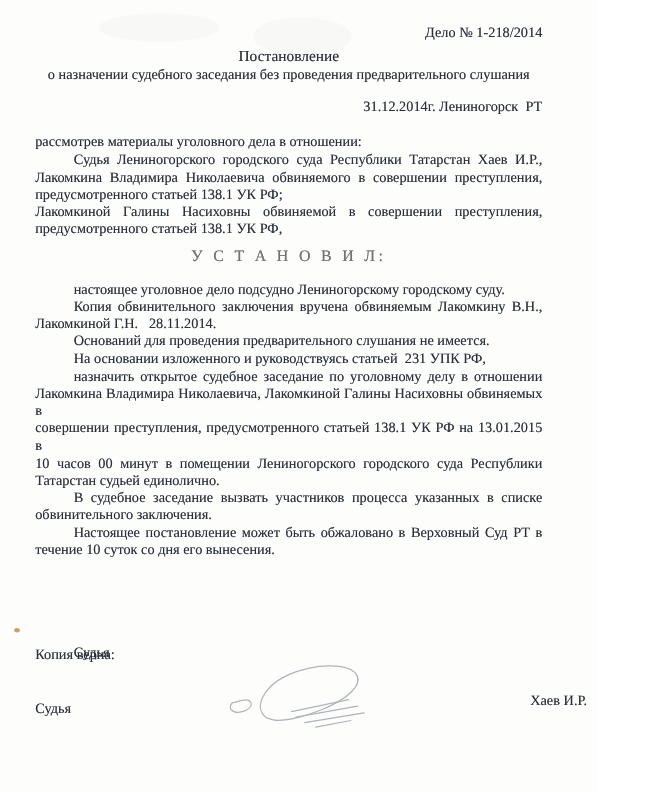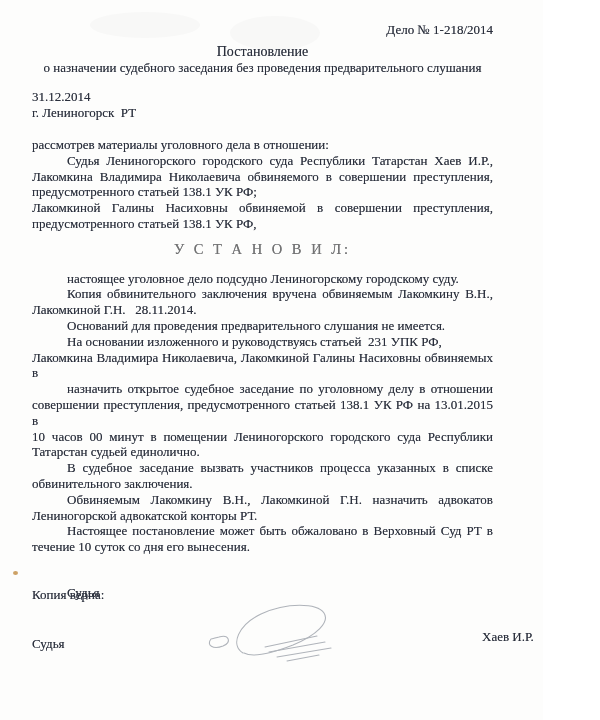--- a/index.html
+++ b/index.html
@@ -18,21 +18,21 @@
     font-family:"Liberation Serif","DejaVu Serif",serif;
     font-size:13px;
     line-height:15.8px;
     color:var(--ink);
     text-shadow:0 0 0.5px rgba(42,47,60,0.55);
     overflow:hidden;
   }
   .case-number{text-align:right;}
   .doc-title{text-align:center;margin-top:6px;font-size:14px;}
   .doc-subtitle{text-align:center;}
-  .date-row{display:flex;justify-content:flex-end;margin-top:14px;flex-direction:column;}
+  .date-row{display:flex;justify-content:flex-end;margin-top:14px;}
   .para{margin:0;}
   .line{text-align:left;}
   .line.fill{text-align:justify;text-align-last:justify;}
   .line.indent{text-indent:35px;}
   .heading{text-align:center;color:#737373;}
   .heading.spaced{font-size:14.5px;letter-spacing:3px;font-weight:normal;margin:10px 0 13px;}
   .heading.caps{font-size:14.5px;letter-spacing:2px;font-weight:bold;margin:15px 0 13px;}
   .para1{margin-top:16px;}
   .footer-abs{position:absolute;}
   #judge-line{left:67px;top:585px;}
@@ -88,33 +88,29 @@
         <div class="line fill indent">Копия обвинительного заключения вручена обвиняемым Лакомкину В.Н.,</div>
         <div class="line">Лакомкиной Г.Н.&nbsp;&nbsp; 28.11.2014.</div>
       </div>
       <div class="para">
         <div class="line indent">Оснований для проведения предварительного слушания не имеется.</div>
       </div>
       <div class="para">
         <div class="line indent">На основании изложенного и руководствуясь статьей&nbsp; 231 УПК РФ,</div>
       </div>
       <div class="para">
+        <div class="line fill indent">назначить открытое судебное заседание по уголовному делу в отношении</div>
         <div class="line fill">Лакомкина Владимира Николаевича, Лакомкиной Галины Насиховны обвиняемых в</div>
-        <div class="line fill indent">назначить открытое судебное заседание по уголовному делу в отношении</div>
         <div class="line fill">совершении преступления, предусмотренного статьей 138.1 УК РФ на 13.01.2015 в</div>
         <div class="line fill">10 часов 00 минут в помещении Лениногорского городского суда Республики</div>
         <div class="line">Татарстан судьей единолично.</div>
       </div>
       <div class="para">
         <div class="line fill indent">В судебное заседание вызвать участников процесса указанных в списке</div>
         <div class="line">обвинительного заключения.</div>
-      </div>
-      <div class="para">
-        <div class="line fill indent">Обвиняемым Лакомкину В.Н., Лакомкиной Г.Н. назначить адвокатов</div>
-        <div class="line">Лениногорской адвокатской конторы РТ.</div>
       </div>
       <div class="para">
         <div class="line fill indent">Настоящее постановление может быть обжаловано в Верховный Суд РТ в</div>
         <div class="line">течение 10 суток со дня его вынесения.</div>
       </div>
     </div>
 
   <div id="judge-line" class="footer-abs">Судья</div>
   <div id="copy-note" class="footer-abs">Копия верна:</div>
   <div id="copy-judge" class="footer-abs">Судья</div>

